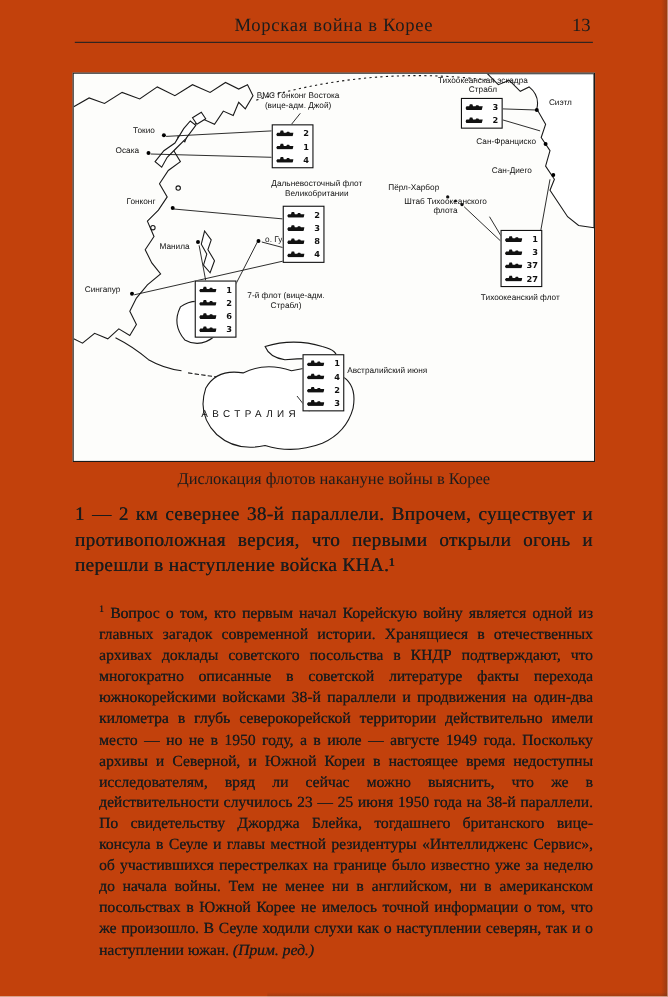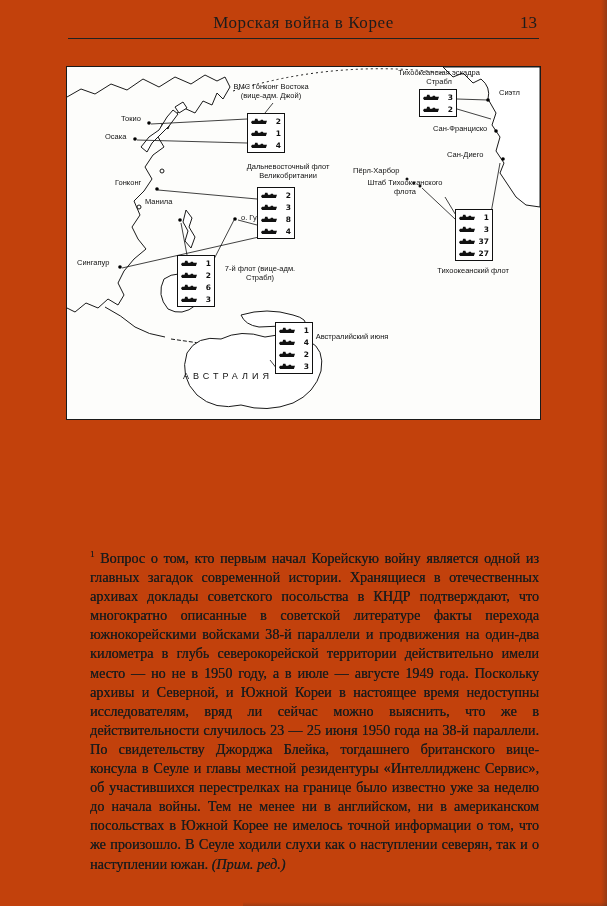--- a/index.html
+++ b/index.html
@@ -117,21 +117,21 @@
           <circle cx="421" cy="33" r="1.8"></circle>
           <circle cx="429" cy="64" r="1.8"></circle>
           <circle cx="436" cy="92" r="1.8"></circle>
         </g>
       </svg>
 
       <div class="ml c" style="left:156px;top:16px;width:96px">ВМС Гонконг Востока (вице-адм. Джой)</div>
       <div class="ml" style="left:54px;top:48px">Токио</div>
       <div class="ml" style="left:38px;top:66px">Осака</div>
       <div class="ml" style="left:48px;top:112px">Гонконг</div>
-      <div class="ml" style="left:78px;top:131px">Манила</div>
+      <div class="ml" style="left:78px;top:153px">Манила</div>
       <div class="ml" style="left:174px;top:147px">о. Гуам</div>
       <div class="ml" style="left:10px;top:192px">Сингапур</div>
       <div class="ml c" style="left:166px;top:96px;width:110px">Дальневосточный флот Великобритании</div>
       <div class="ml c" style="left:150px;top:198px;width:86px">7-й флот (вице-адм. Страбл)</div>
       <div class="ml c" style="left:246px;top:266px;width:78px">Австралийский июня</div>
       <div class="ml caps" style="left:116px;top:304px">АВСТРАЛИЯ</div>
       <div class="ml c" style="left:318px;top:2px;width:108px">Тихоокеанская эскадра Страбл</div>
       <div class="ml" style="left:432px;top:22px">Сиэтл</div>
       <div class="ml" style="left:366px;top:58px">Сан-Франциско</div>
       <div class="ml" style="left:380px;top:84px">Сан-Диего</div>
@@ -237,21 +237,23 @@
           </div>
         <div class="frow">
             <i class="ship"></i>
             <span class="fnum">27</span>
           </div>
       </div>
 
     </div>
   </figure>
 
-
+  <div class="caption">Дислокация флотов накануне войны в Корее</div>
+
+  <p class="body-text">1 — 2 км севернее 38-й параллели. Впрочем, существует и противоположная версия, что первыми открыли огонь и перешли в наступление войска КНА.¹</p>
 
   <div class="footnote"><sup class="fn-sup">1</sup><span> Вопрос о том, кто первым начал Корейскую войну является одной из главных загадок современной истории. Хранящиеся в отечественных архивах доклады советского посольства в КНДР подтверждают, что многократно описанные в советской литературе факты перехода южнокорейскими войсками 38-й параллели и продвижения на один-два километра в глубь северокорейской территории действительно имели место — но не в 1950 году, а в июле — августе 1949 года. Поскольку архивы и Северной, и Южной Кореи в настоящее время недоступны исследователям, вряд ли сейчас можно выяснить, что же в действительности случилось 23 — 25 июня 1950 года на 38-й параллели. По свидетельству Джорджа Блейка, тогдашнего британского вице-консула в Сеуле и главы местной резидентуры «Интеллидженс Сервис», об участившихся перестрелках на границе было известно уже за неделю до начала войны. Тем не менее ни в английском, ни в американском посольствах в Южной Корее не имелось точной информации о том, что же произошло. В Сеуле ходили слухи как о наступлении северян, так и о наступлении южан. </span><i>(Прим. ред.)</i></div>
 
 
   <div class="edge-r"></div>
   <div class="edge-b"></div>
 
 </div>
 
 </body></html>

